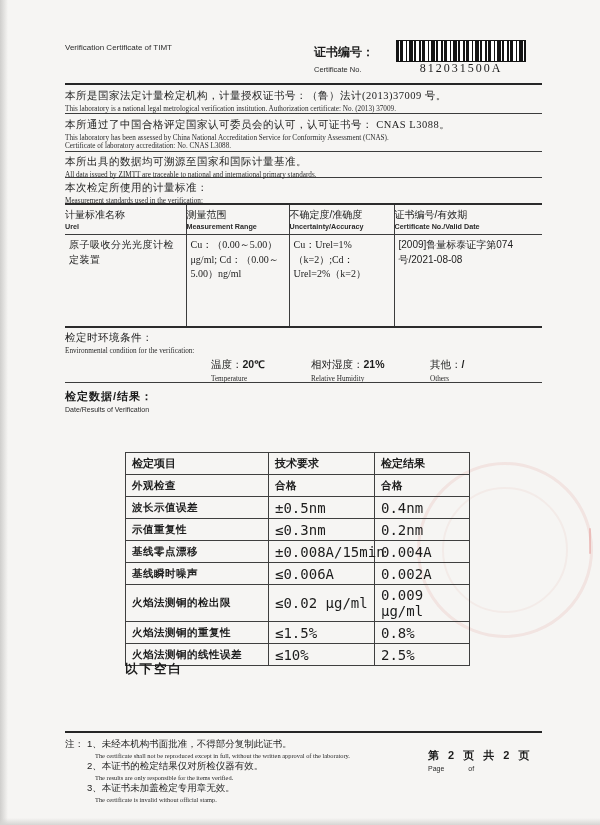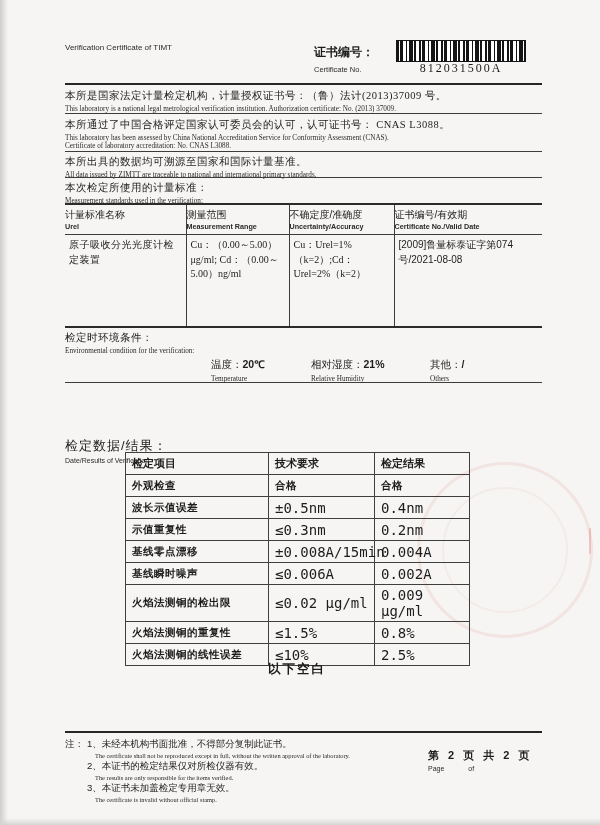--- a/index.html
+++ b/index.html
@@ -45,31 +45,31 @@
   .std-name { letter-spacing:0.5px; }
   .std-latin { font-family:"Liberation Serif", serif; }
 
   .env-label-cn { font-size:10.5px; }
   .env-value { font-size:10.5px; font-weight:bold; }
   .env-label-en { font-size:7.2px; color:#2a2a2a; margin-top:3px; font-family:"Liberation Serif", serif; }
   .env-row { position:absolute; left:65px; right:58px; top:354px; height:29px;
     border-bottom:1.5px solid #3c3c3c; }
   .env-item { position:absolute; top:0; white-space:nowrap; }
 
-  .res-title-cn { font-size:13px; font-weight:normal; letter-spacing:1px;margin-top:48px; }
+  .res-title-cn { font-size:11px; font-weight:bold; letter-spacing:1px; }
   .res-title-en { font-size:7px; color:#2a2a2a; margin-top:2px; }
 
   .res-table { position:absolute; left:125px; top:452px; width:344px; table-layout:fixed;
     border:1.5px solid #3f3f3f; }
   .res-table td { border:1.2px solid #3f3f3f; height:22px; padding:2px 6px; font-size:10.5px; }
   .res-table .c-item { font-weight:bold; letter-spacing:0.5px; }
   .res-table .c-val { font-family:"DejaVu Sans Mono", monospace; font-size:14px; }
   .res-table .hdr { font-weight:bold; font-size:11px; }
 
-  .blank-note { position:absolute; left:125px; width:344px; top:661px; text-align:center;
+  .blank-note { position:absolute; left:125px; width:344px; top:661px; 
     font-size:12.5px; font-weight:bold; letter-spacing:2px; }
 
   .footer { position:absolute; left:65px; right:58px; top:731px; border-top:2px solid #262626; padding-top:5px; }
   .notes { display:flex; }
   .notes-prefix { font-size:9.5px; margin-right:3px; }
   .note-cn { font-size:9.5px; }
   .note-en { font-size:6.4px; color:#2a2a2a; margin:1px 0 1px 8px; font-family:"Liberation Serif", serif; }
   .pageno { position:absolute; left:428px; top:748px; }
   .pageno-cn { font-size:11px; font-weight:bold; letter-spacing:3px; }
   .pageno-en { font-size:7px; color:#2a2a2a; margin-top:2px; }

